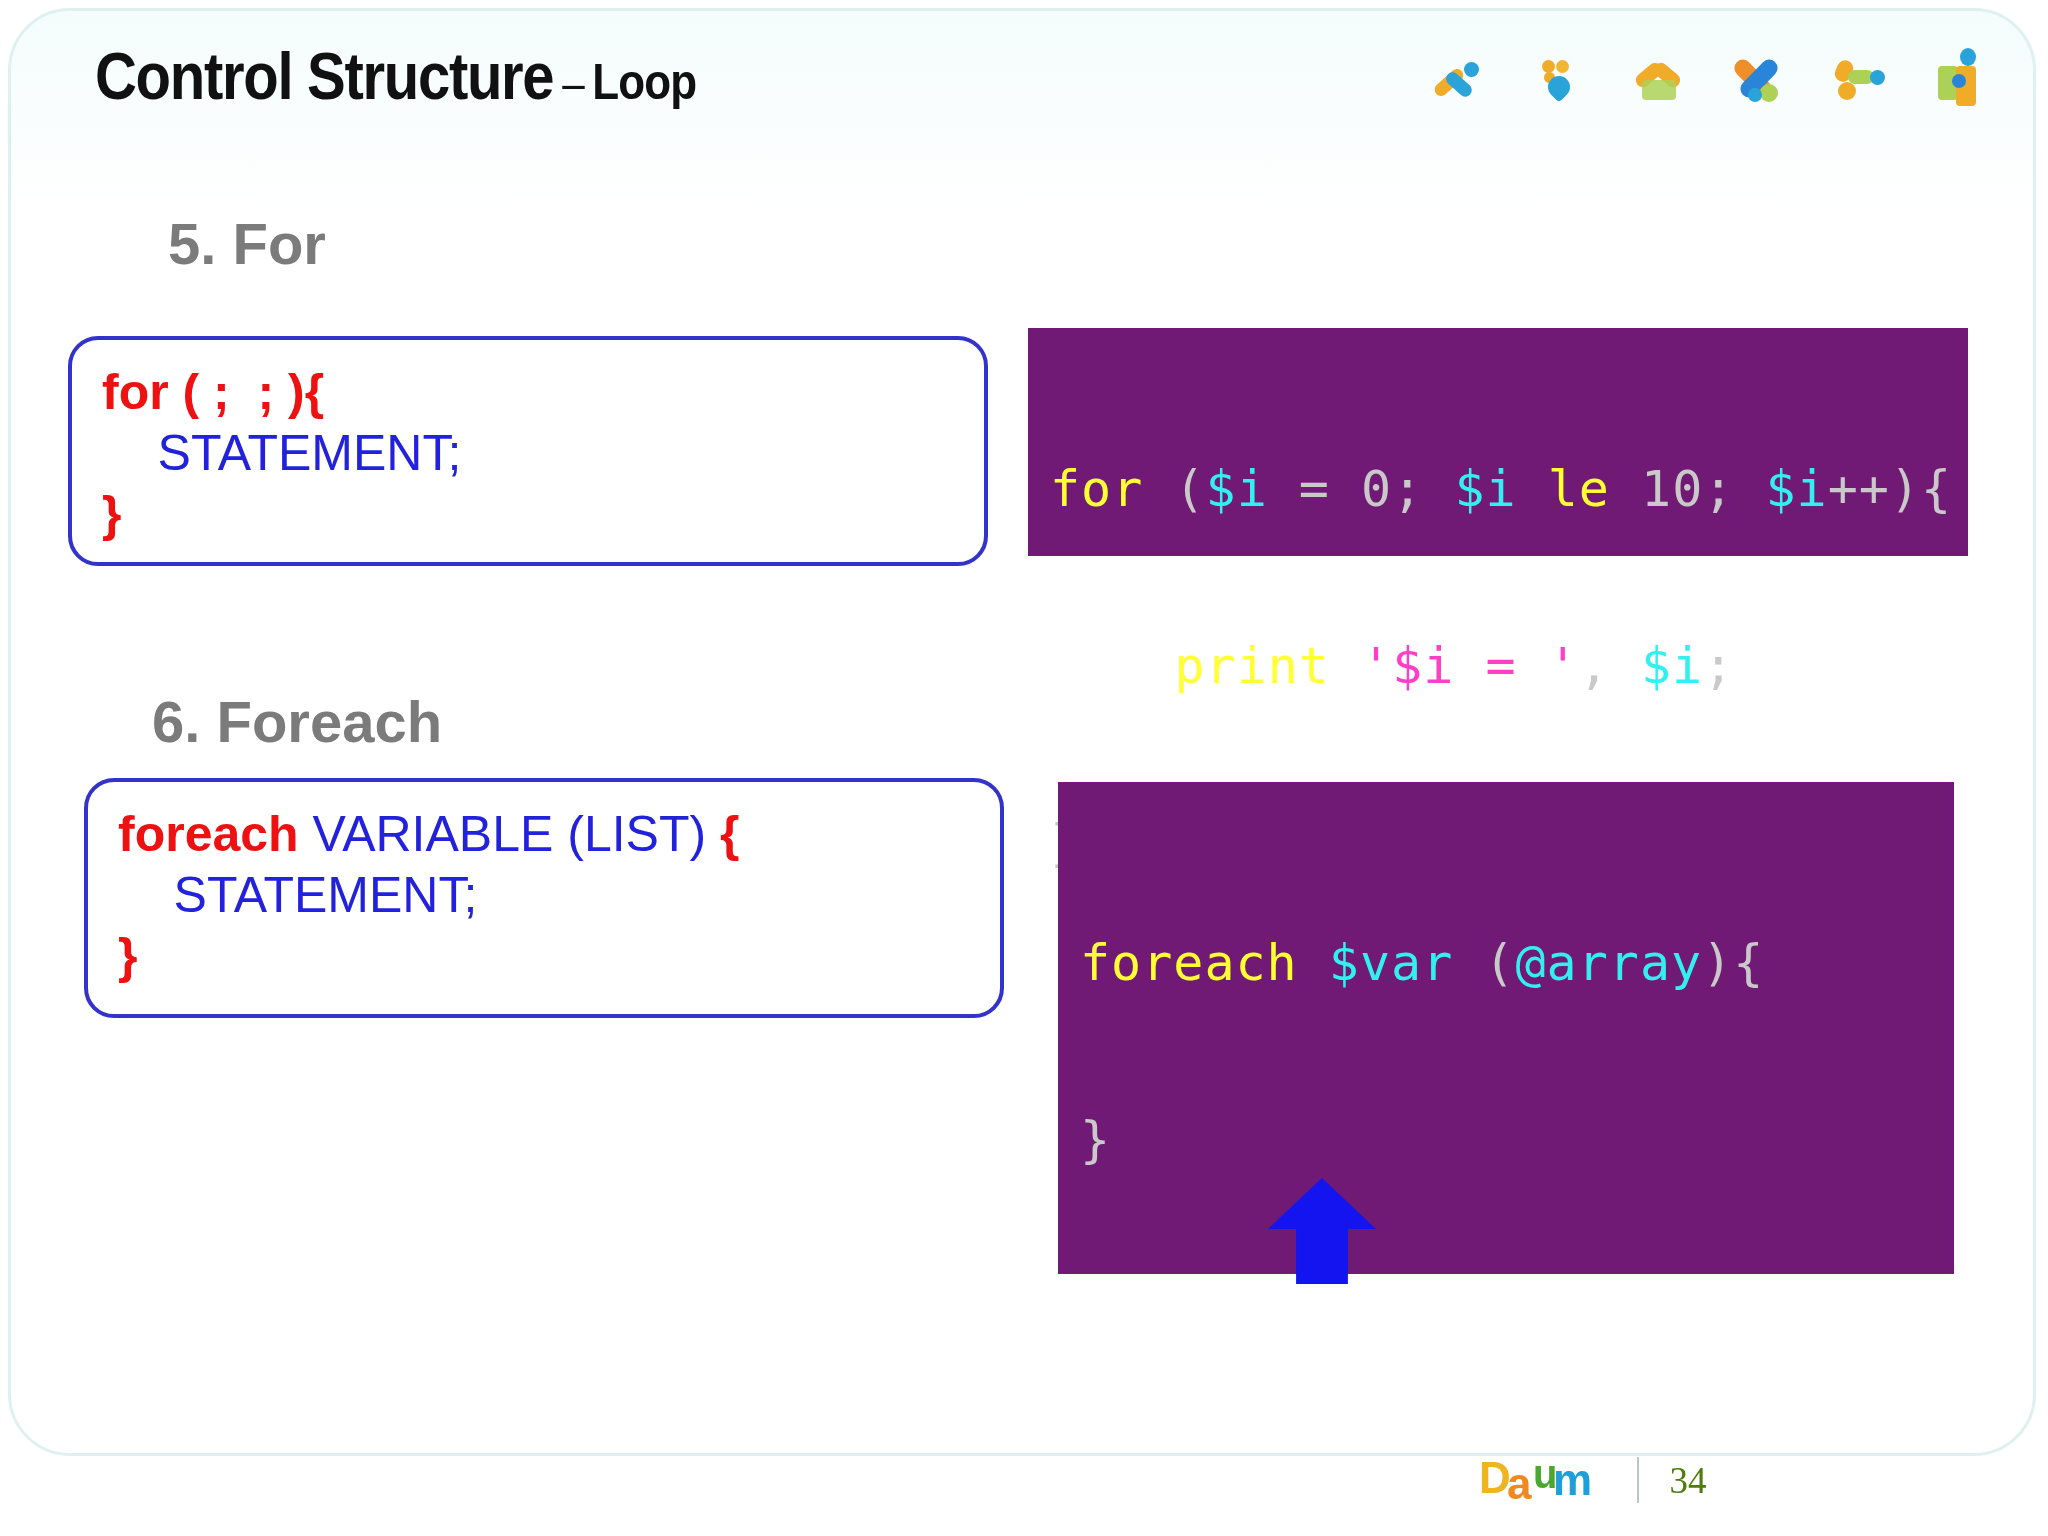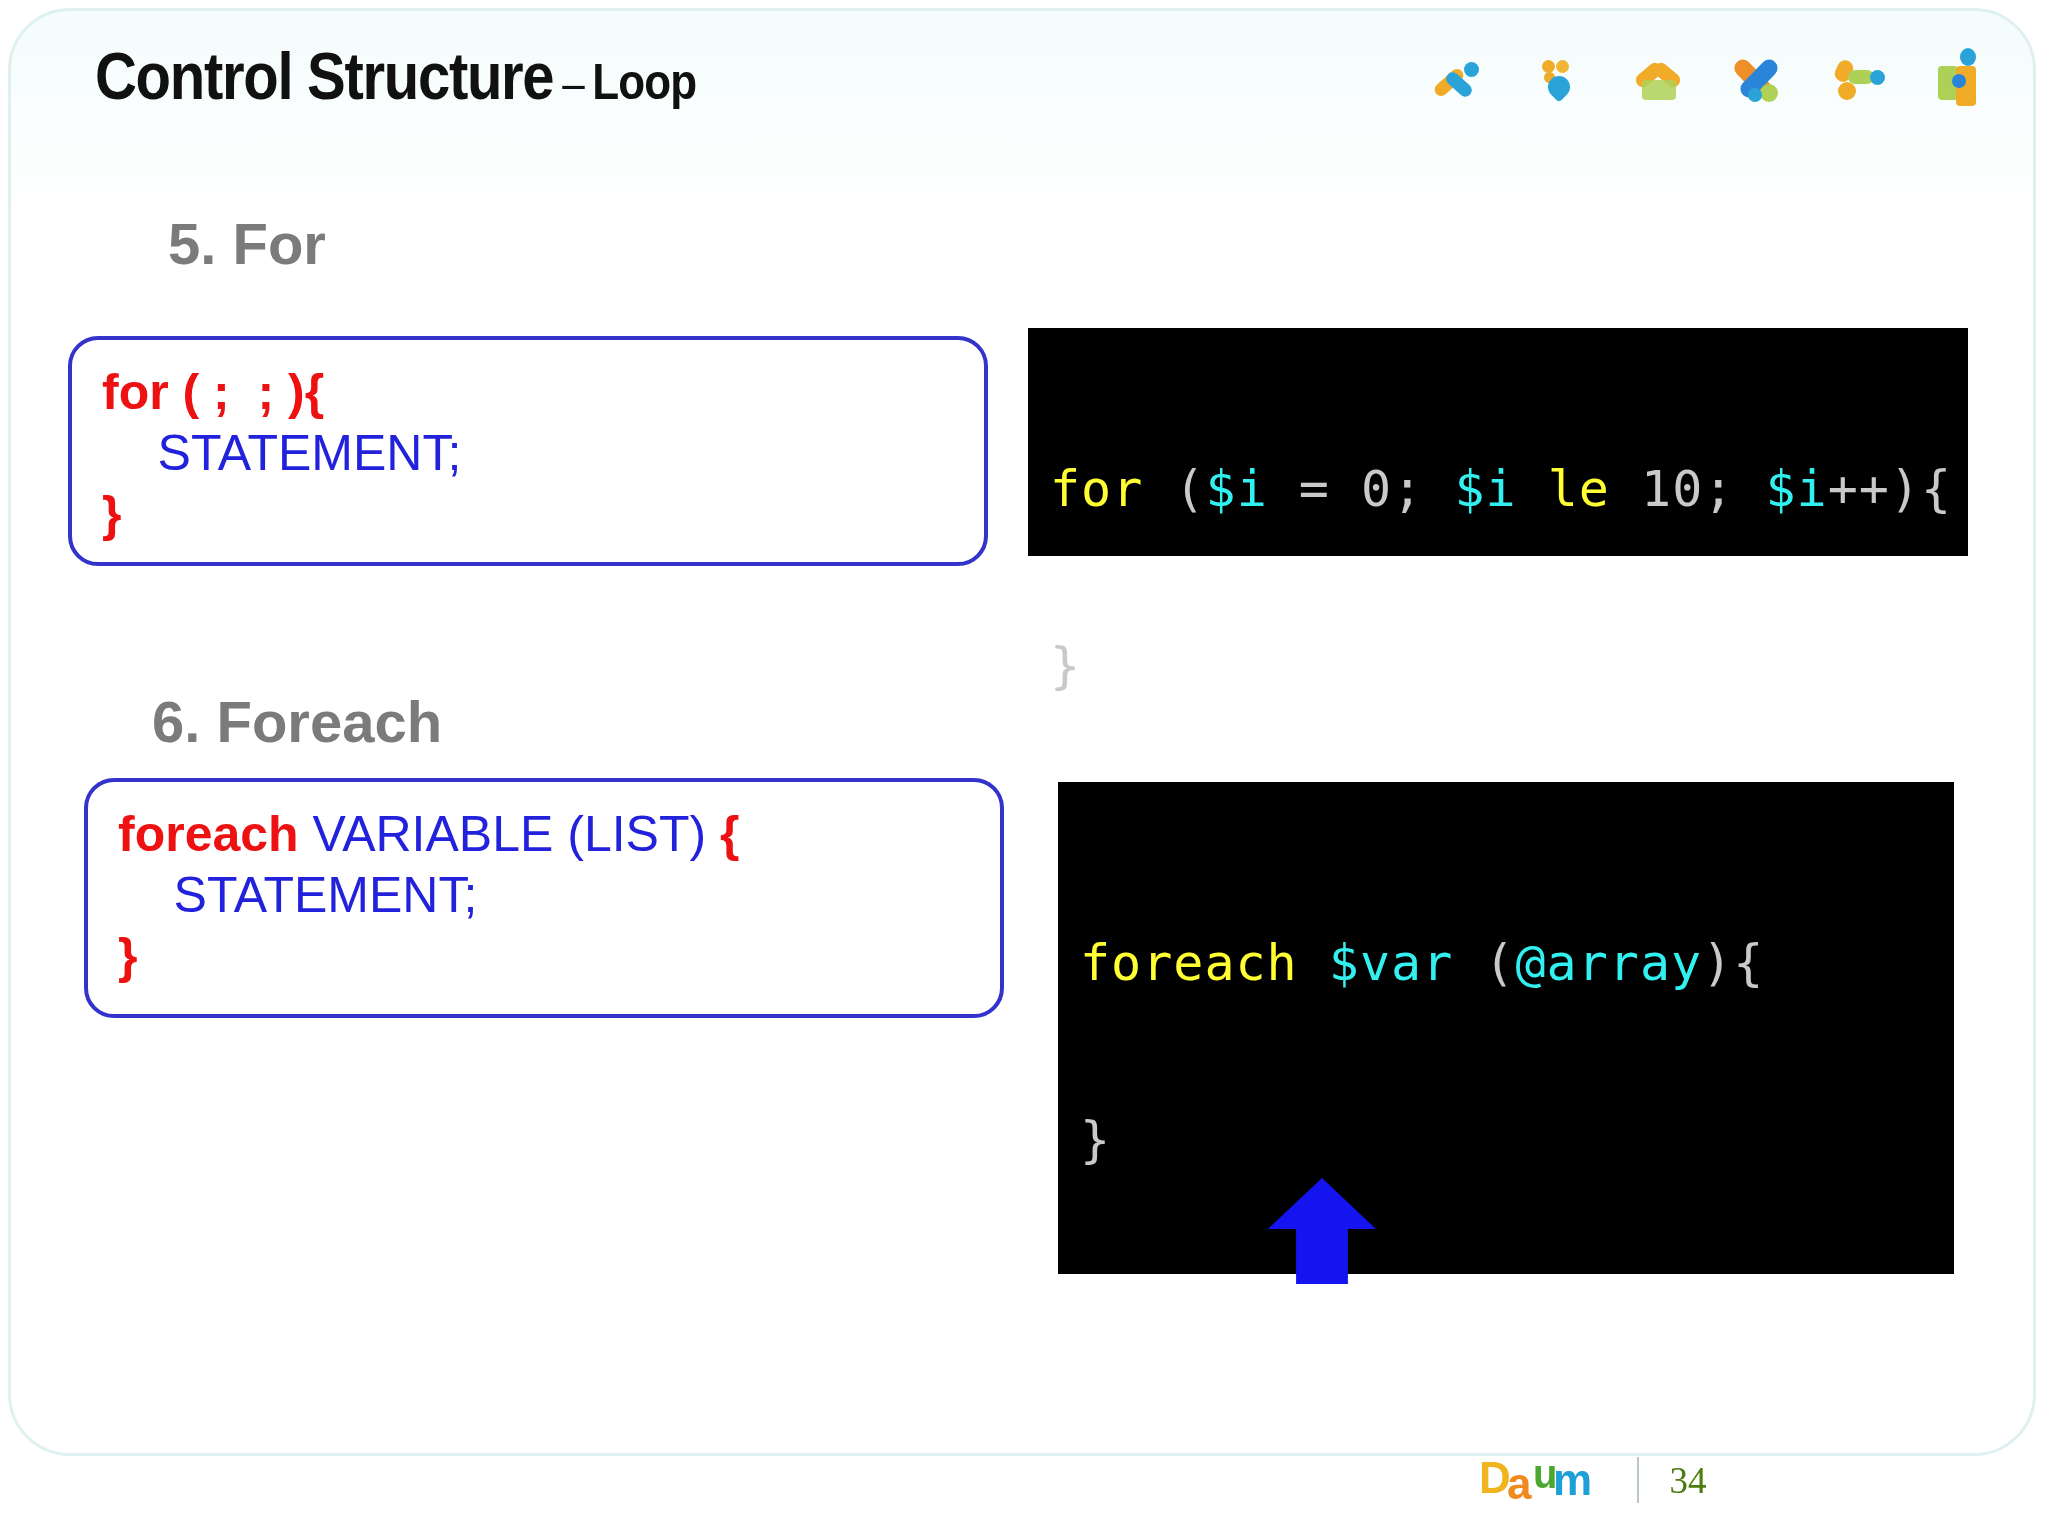--- a/index.html
+++ b/index.html
@@ -153,21 +153,21 @@
     line-height: 1.22;
     white-space: pre;
   }
   .kw   { color: #ee1111; font-weight: bold; }
   .pun  { color: #ee1111; font-weight: bold; }
   .stmt { color: #2222dd; }
 
   
   .term {
     position: absolute;
-    background: #000000;
+    background: #701a75;
     padding: 14px 36px 20px 22px;
     font-family: "DejaVu Sans Mono", "Liberation Mono", monospace;
     font-size: 50px;
     line-height: 1.18;
     letter-spacing: 1px;
     white-space: pre;
   }
   #term-for     { left: 1028px; top: 328px;  width: 940px; height: 228px; }
   #term-foreach { left: 1058px; top: 782px;  width: 896px; height: 492px; padding-top: 34px; }
 
@@ -302,20 +302,21 @@
   <div class="section-heading" id="heading-for">5. For</div>
 
   <div class="syntax-box" id="syntax-for">
     <div class="syntax-line"><span class="kw">for</span><span class="pun"> ( ;  ; ){</span></div>
     <div class="syntax-line stmt">    STATEMENT;</div>
     <div class="syntax-line kw">}</div>
   </div>
 
   <div class="term" id="term-for">
     <div><span class="t-kw">for </span><span class="t-pun">(</span><span class="t-var">$i</span><span class="t-pun"> = 0; </span><span class="t-var">$i</span><span class="t-pun"> </span><span class="t-kw">le</span><span class="t-pun"> 10; </span><span class="t-var">$i</span><span class="t-pun">++){</span></div>
+    <div><span class="t-pun">    </span><span class="t-kw">print</span><span class="t-pun"> </span><span class="t-str">'$i = '</span><span class="t-pun">, </span><span class="t-var">$i</span><span class="t-pun">;</span></div>
     <div><span class="t-pun">}</span></div>
   </div>
 
   <div class="section-heading" id="heading-foreach">6. Foreach</div>
 
   <div class="syntax-box" id="syntax-foreach">
     <div class="syntax-line"><span class="kw">foreach</span><span class="stmt"> VARIABLE (LIST) </span><span class="pun">{</span></div>
     <div class="syntax-line stmt">    STATEMENT;</div>
     <div class="syntax-line kw">}</div>
   </div>

